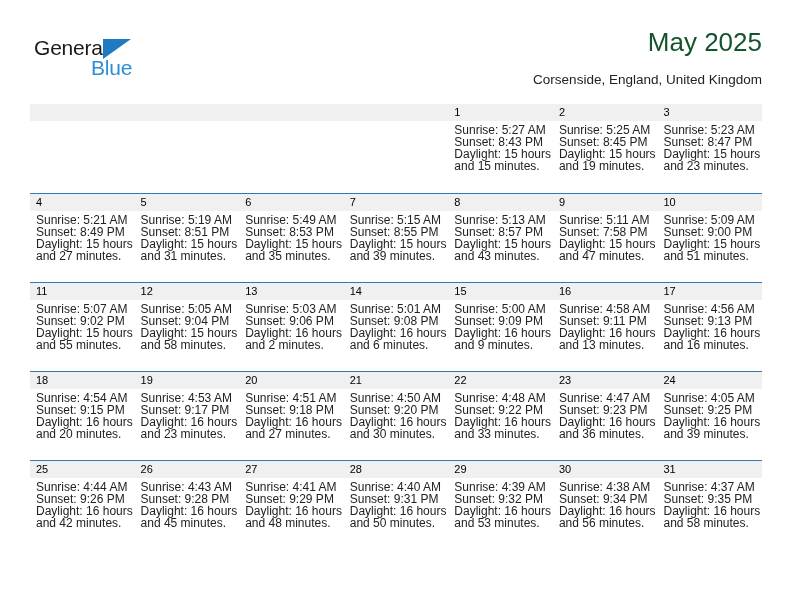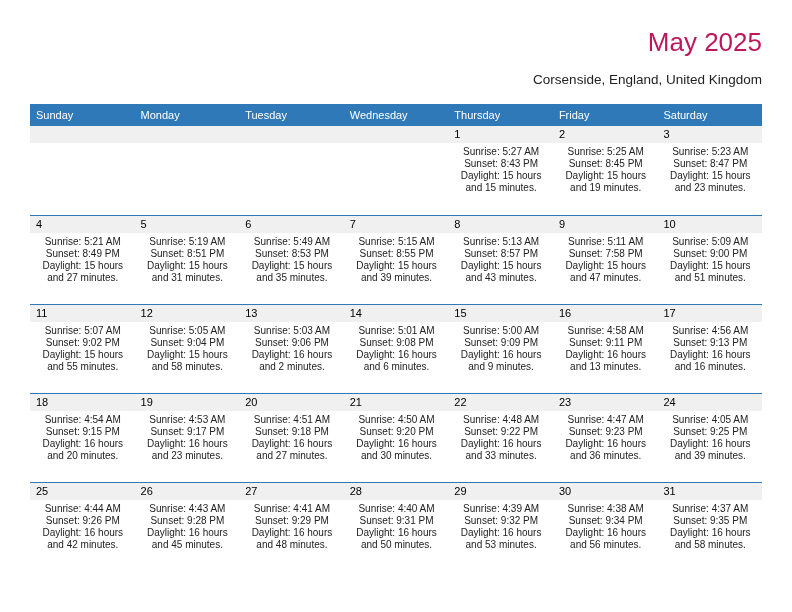--- a/index.html
+++ b/index.html
@@ -64,21 +64,21 @@
     font-family: "Liberation Sans", sans-serif;
   }
   .title-block {
     position: absolute;
     right: 0;
     top: 0;
     text-align: right;
   }
   .cal-title {
     font-size: 26px;
-    color: #be185d;
+    color: #14532d;
     line-height: 32px;
     white-space: nowrap;
   }
   .cal-subtitle {
     font-size: 13.5px;
     color: #222222;
     line-height: 20px;
     margin-top: 12px;
     white-space: nowrap;
   }
@@ -128,55 +128,50 @@
     line-height: 17px;
     padding-left: 6px;
     color: #000000;
     box-sizing: border-box;
   }
   .cell.empty .daynum {
     background: #f0f0f0;
   }
   .details {
     padding: 3px 5px 0 6px;
-    font-size: 10px;
+    font-size: 12px;
     line-height: 12.1px;
     color: #222222;
-    text-align: center;
   }
   .details div {
     white-space: nowrap;
   }
 </style>
 </head>
 <body>
 
 <div class="page">
 
   <div class="header">
 
+    <div class="brand">
+      <span class="brand-general">General</span>
+      <span class="brand-triangle"></span>
+      <span class="brand-blue">Blue</span>
+    </div>
 
     <div class="title-block">
       <div class="cal-title">May 2025</div>
       <div class="cal-subtitle">Corsenside, England, United Kingdom</div>
     </div>
 
   </div>
 
   <div class="calendar">
 
-    <div class="weekdays">
-      <div class="weekday">Sunday</div>
-      <div class="weekday">Monday</div>
-      <div class="weekday">Tuesday</div>
-      <div class="weekday">Wednesday</div>
-      <div class="weekday">Thursday</div>
-      <div class="weekday">Friday</div>
-      <div class="weekday">Saturday</div>
-    </div>
 
     <div id="weeks-container">
         <div class="week">
           <div class="cell empty">
             <div class="daynum"></div>
           </div>
           <div class="cell empty">
             <div class="daynum"></div>
           </div>
           <div class="cell empty">

